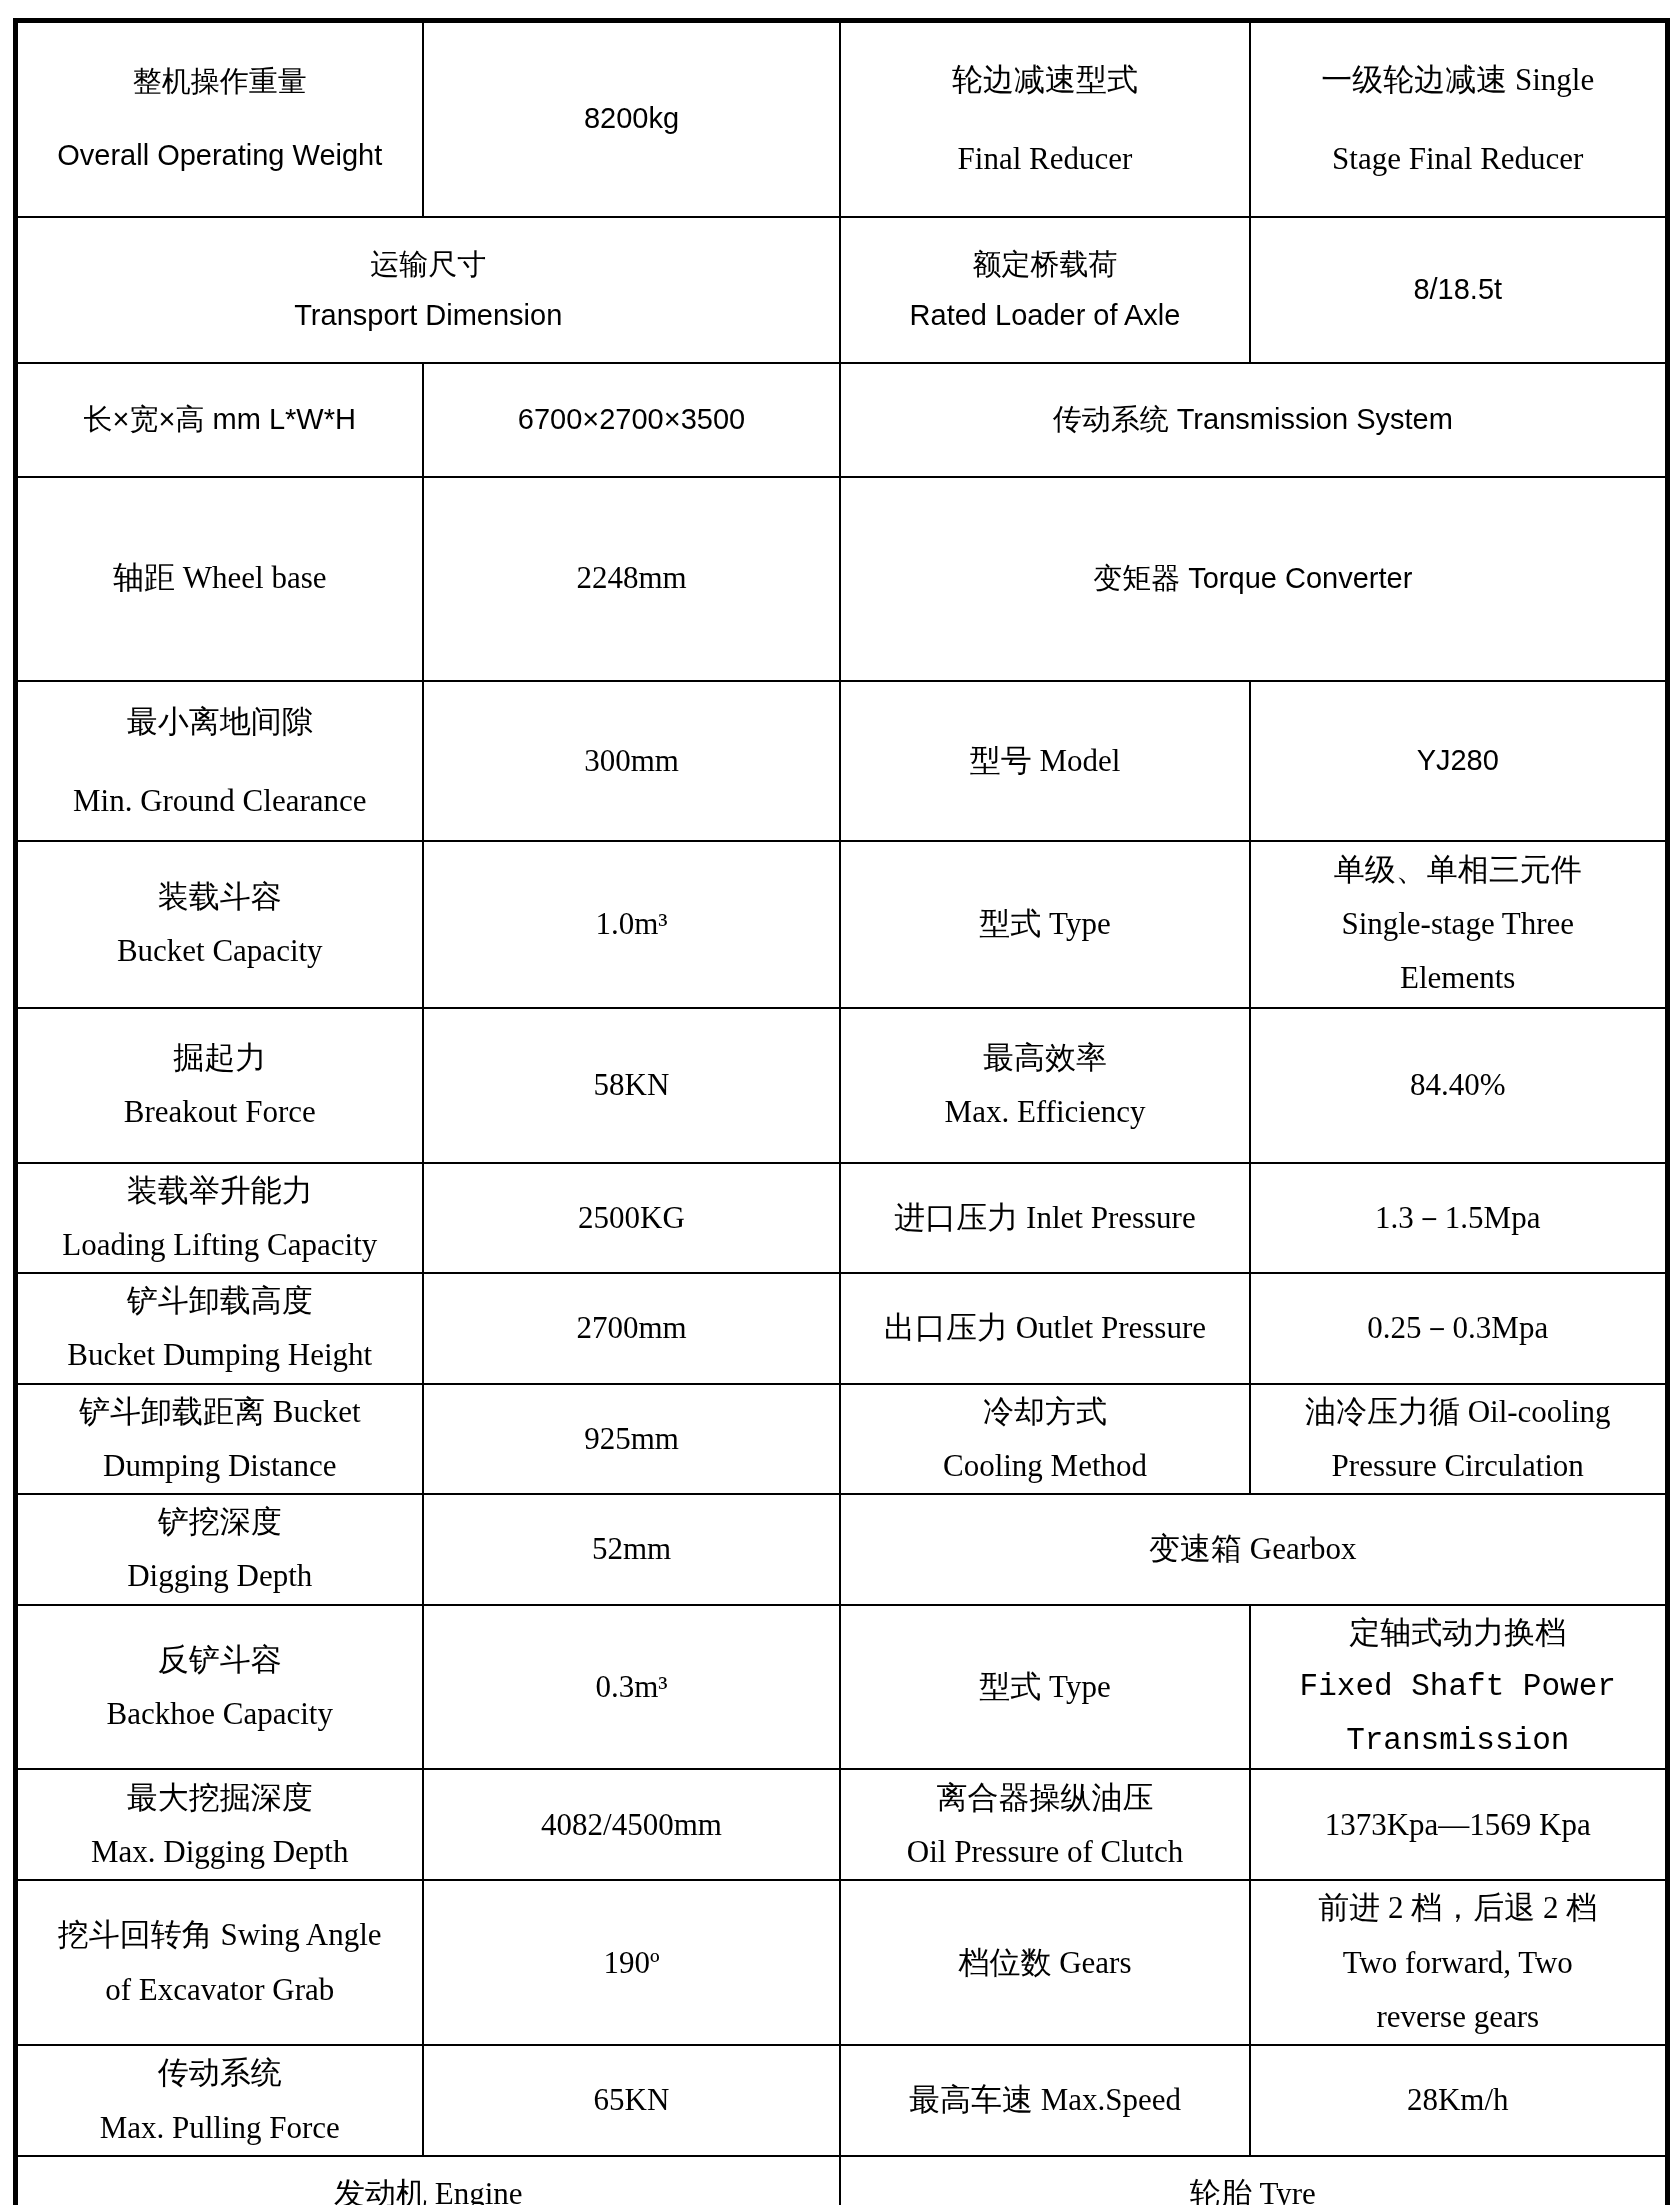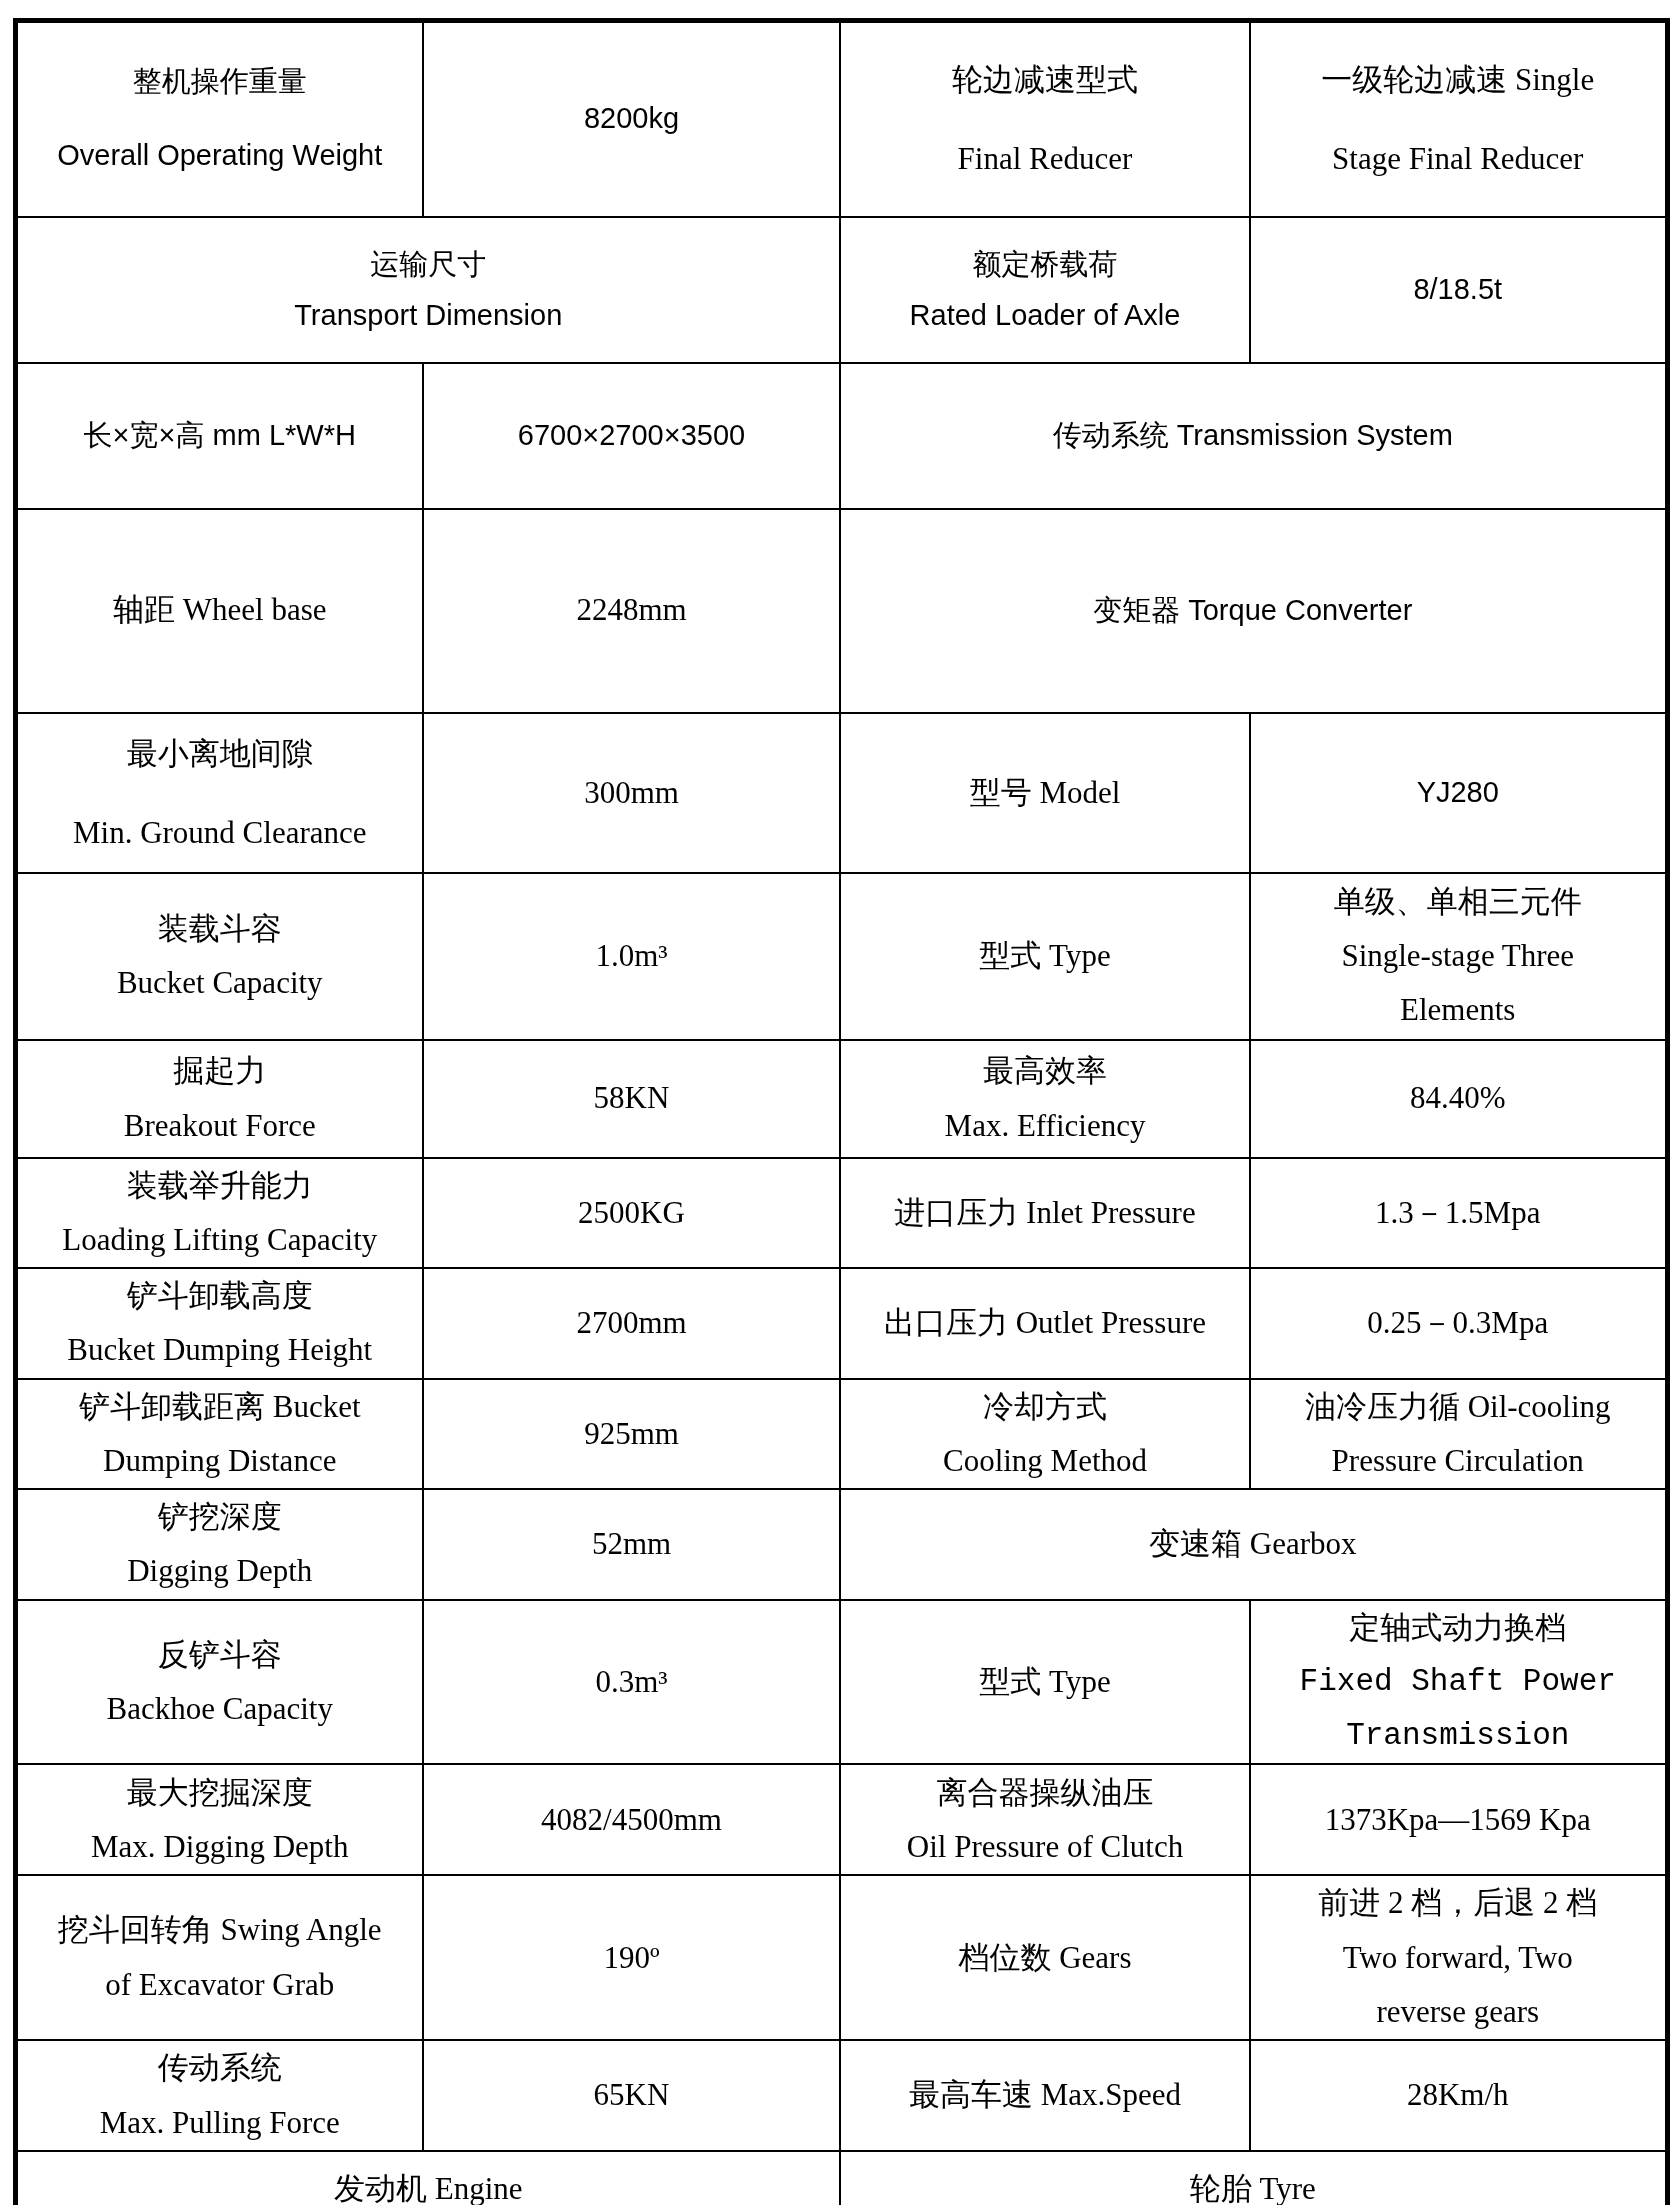--- a/index.html
+++ b/index.html
@@ -60,21 +60,21 @@
         </td>
         <td class="sans">
           <div class="ln">额定桥载荷</div>
           <div class="ln">Rated Loader of Axle</div>
         </td>
         <td class="sans">
           <div class="ln">8/18.5t</div>
         </td>
       </tr>
 
-      <tr style="height:146px">
+      <tr style="height:114px">
         <td class="sans">
           <div class="ln">长×宽×高 mm L*W*H</div>
         </td>
         <td class="sans">
           <div class="ln">6700×2700×3500</div>
         </td>
         <td class="sans" colspan="2">
           <div class="ln">传动系统 Transmission System</div>
         </td>
       </tr>
@@ -118,21 +118,21 @@
         <td>
           <div class="ln">型式 Type</div>
         </td>
         <td>
           <div class="ln">单级、单相三元件</div>
           <div class="ln">Single-stage Three</div>
           <div class="ln">Elements</div>
         </td>
       </tr>
 
-      <tr style="height:118px">
+      <tr style="height:155px">
         <td>
           <div class="ln">掘起力</div>
           <div class="ln">Breakout Force</div>
         </td>
         <td>
           <div class="ln">58KN</div>
         </td>
         <td>
           <div class="ln">最高效率</div>
           <div class="ln">Max. Efficiency</div>

